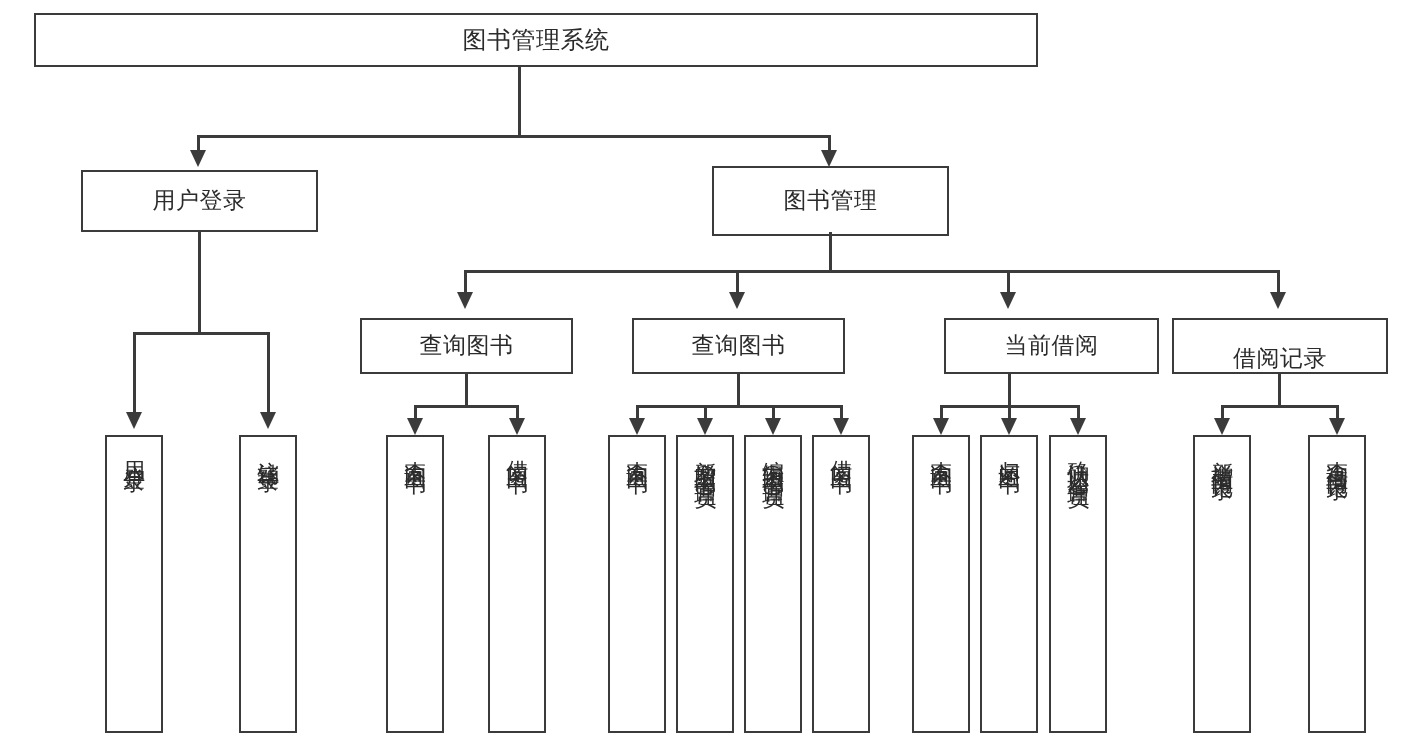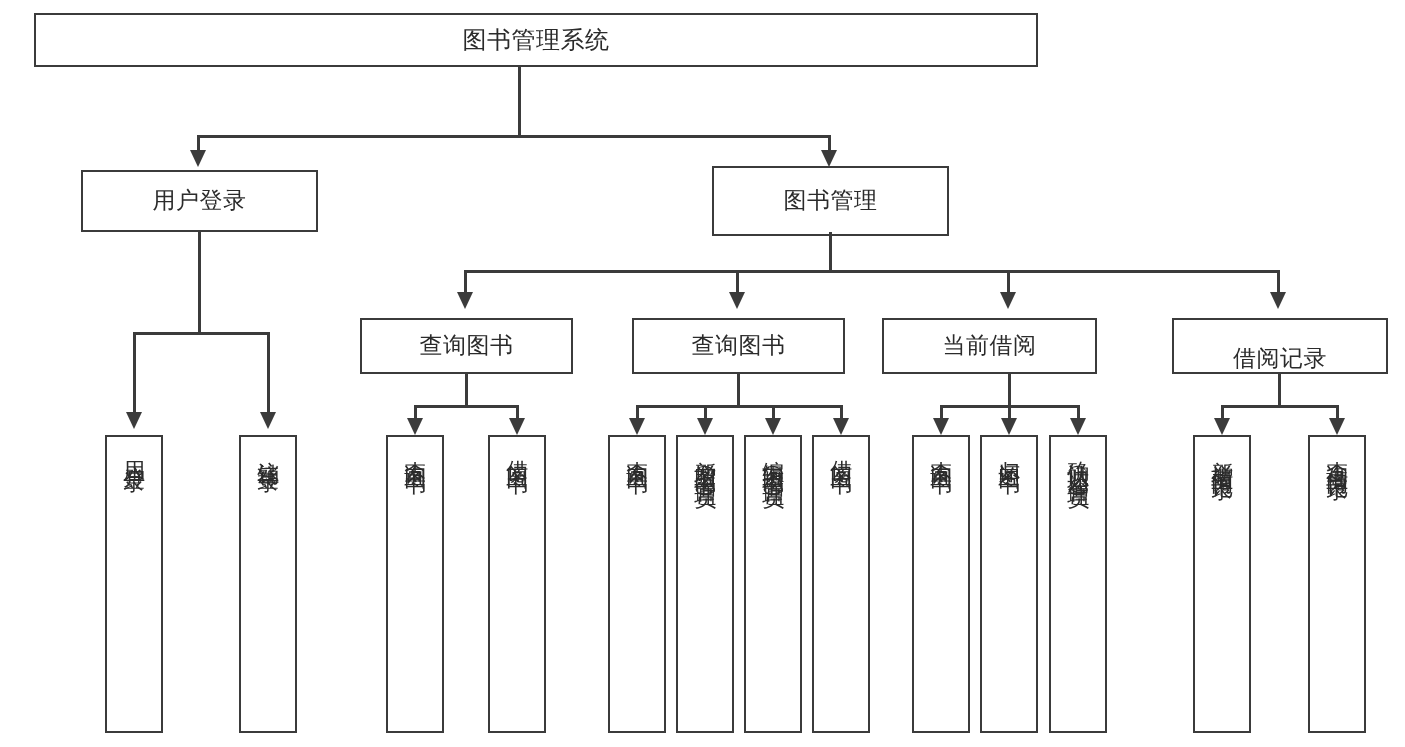--- a/index.html
+++ b/index.html
@@ -122,21 +122,21 @@
   <div class="arrow" style="left:1000px; top:292px;"></div>
   <div class="vline" style="left:1277px; top:270px; width:3px; height:25px;"></div>
   <div class="arrow" style="left:1270px; top:292px;"></div>
 
   <div class="node horiz" style="left:360px; top:318px; width:213px; height:56px;">
     <span class="node-label">查询图书</span>
   </div>
   <div class="node horiz" style="left:632px; top:318px; width:213px; height:56px;">
     <span class="node-label">查询图书</span>
   </div>
-  <div class="node horiz" style="left:882px; top:318px; width:215px; height:56px;">
+  <div class="node horiz" style="left:944px; top:318px; width:215px; height:56px;">
     <span class="node-label">当前借阅</span>
   </div>
   <div class="node horiz" style="left:1172px; top:318px; width:216px; height:56px;align-items:flex-end;">
     <span class="node-label">借阅记录</span>
   </div>
 
   <div class="vline" style="left:465px; top:374px; width:3px; height:34px;"></div>
   <div class="hline" style="left:414px; top:405px; width:105px; height:3px;"></div>
   <div class="vline" style="left:414px; top:405px; width:3px; height:18px;"></div>
   <div class="arrow" style="left:407px; top:418px;"></div>

